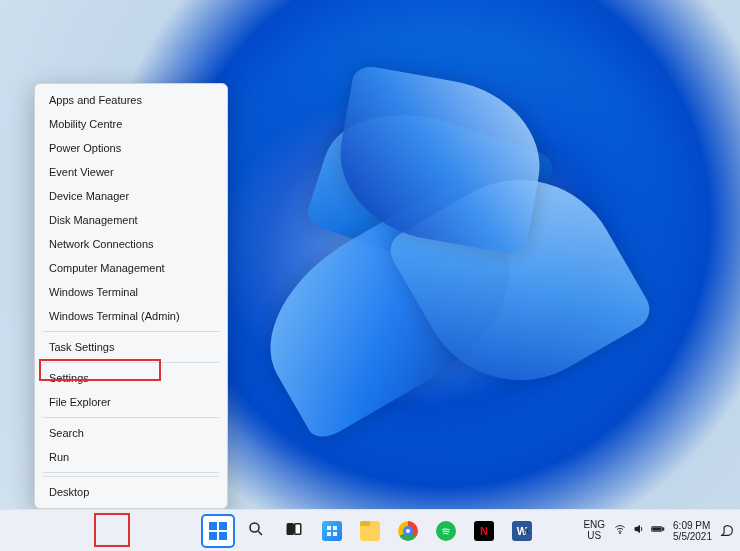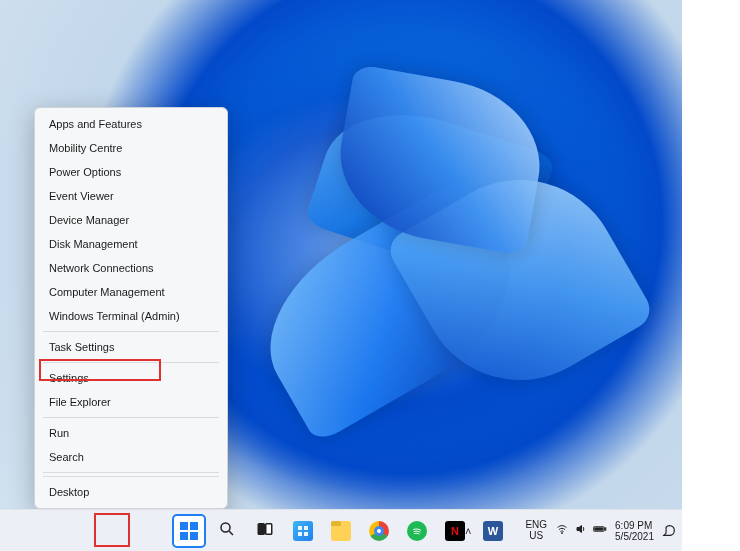--- a/index.html
+++ b/index.html
@@ -1,19 +1,19 @@
 <!DOCTYPE html>
 <html><head>
 <meta charset="utf-8">
 <style>
   * { box-sizing: border-box; margin: 0; padding: 0; }
   html, body { width: 740px; height: 551px; overflow: hidden; font-family: "Segoe UI", Arial, sans-serif; }
   .desktop {
     position: relative;
-    width: 682px; height: 551px;
+    width: 740px; height: 551px;
     background: radial-gradient(circle at 60% 40%, #3fa3ff 0%, #0a6de0 28%, #0249ca 48%, #c2d7ea 62%, #d2e2f0 100%);
   }
   .bloom {
     position: absolute; inset: 0;
     background:
       radial-gradient(ellipse 320px 260px at 55% 45%, rgba(255,255,255,0.4) 0%, rgba(255,255,255,0) 60%),
       radial-gradient(ellipse 420px 360px at 58% 48%, #1873e8 0%, #0249ca 40%, rgba(2,73,202,0) 65%);
     filter: blur(1px);
   }
   .petal {
@@ -95,29 +95,30 @@
 
   <div class="context-menu" id="ctx">
       <div class="cm-item">Apps and Features</div>
       <div class="cm-item">Mobility Centre</div>
       <div class="cm-item">Power Options</div>
       <div class="cm-item">Event Viewer</div>
       <div class="cm-item">Device Manager</div>
       <div class="cm-item">Disk Management</div>
       <div class="cm-item">Network Connections</div>
       <div class="cm-item">Computer Management</div>
+      <div class="cm-item">Windows Terminal</div>
       <div class="cm-item">Windows Terminal (Admin)</div>
       <div class="cm-sep"></div>
       <div class="cm-item">Task Settings</div>
       <div class="cm-sep"></div>
       <div class="cm-item">Settings</div>
       <div class="cm-item">File Explorer</div>
       <div class="cm-sep"></div>
+      <div class="cm-item">Search</div>
       <div class="cm-item">Run</div>
-      <div class="cm-item">Search</div>
       <div class="cm-sep"></div>
       <div class="cm-sep"></div>
       <div class="cm-item">Desktop</div>
     </div>
 
   <div class="highlight-box hl-settings"></div>
 
   <div class="taskbar">
     <div class="taskbar-center">
 

